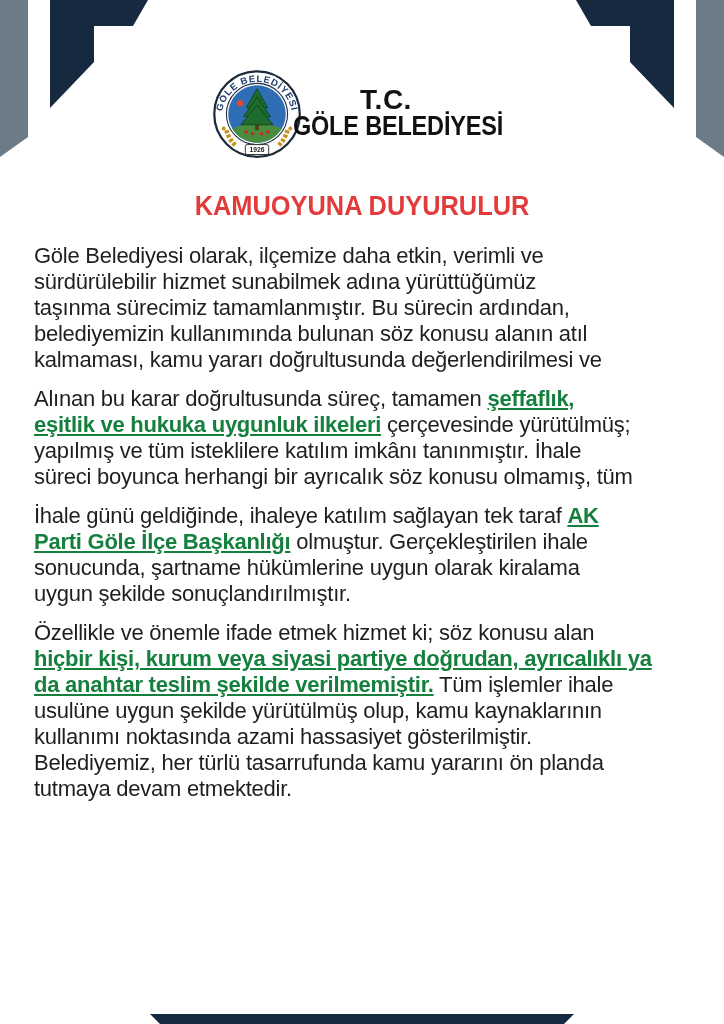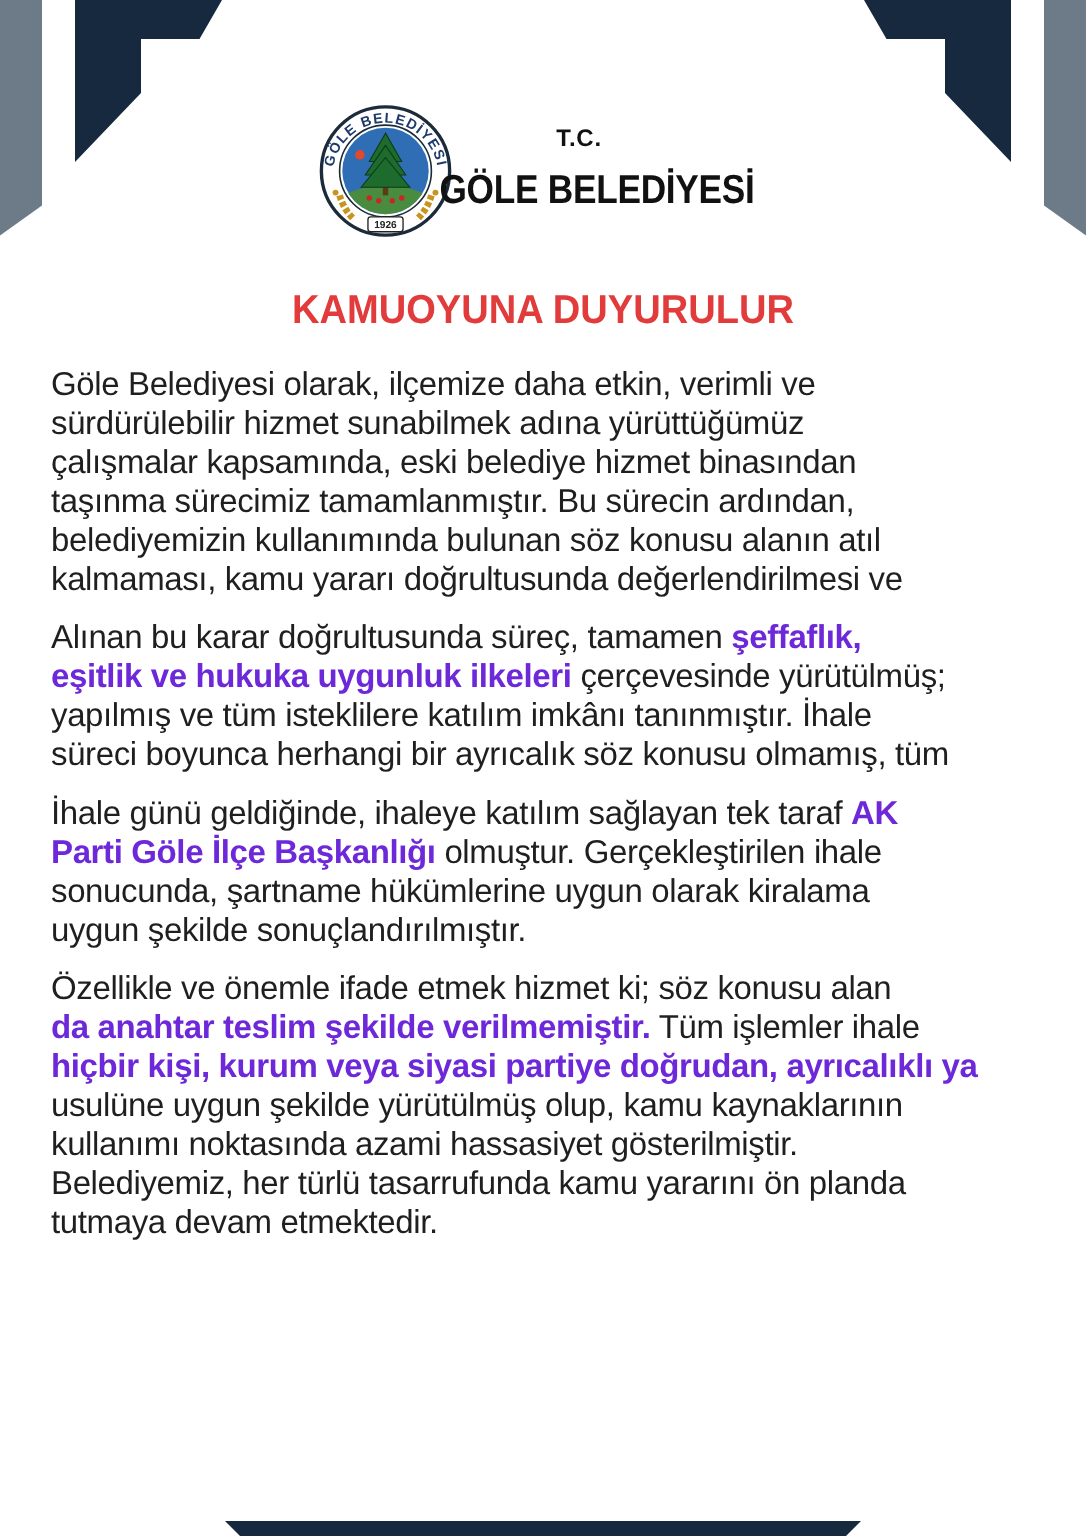--- a/index.html
+++ b/index.html
@@ -9,21 +9,21 @@
     margin:0 auto;
     background:#ffffff;
     overflow:hidden;
     font-family:"Liberation Sans", sans-serif;
   }
   .decor{position:absolute;left:0;top:0;width:724px;height:1024px;pointer-events:none;}
   .seal{position:absolute;left:212px;top:69px;width:90px;height:90px;}
   .tc{
     position:absolute;left:386px;top:84px;
     transform:translateX(-50%);
-    font-size:16px;font-weight:bold;color:#111111;letter-spacing:.5px;
+    font-size:28px;font-weight:bold;color:#111111;letter-spacing:.5px;
     white-space:nowrap;
   }
   .muni{
     position:absolute;left:398px;top:111px;
     transform:translateX(-50%) scaleX(.87);
     font-size:27px;font-weight:bold;color:#111111;letter-spacing:-.2px;
     white-space:nowrap;
   }
   .heading{
     position:absolute;left:362px;top:191px;
@@ -33,21 +33,21 @@
   }
   .body-text{
     position:absolute;left:34px;top:243px;width:666px;
     color:#1f1f1f;
   }
   .body-text p{
     margin:0 0 13px 0;
     font-size:22px;line-height:26px;letter-spacing:-.25px;
   }
   .body-text .ln{display:block;white-space:nowrap;}
-  .body-text strong{font-weight:bold;color:#6d28d9;}
+  .body-text strong{font-weight:bold;color:#15803d;text-decoration:underline;}
   .ring-text{font-family:"Liberation Sans", sans-serif;font-weight:bold;}
 </style>
 </head>
 <body>
 
 <div class="page">
 
   <svg class="decor" width="724" height="1024" viewBox="0 0 724 1024" aria-hidden="true">
     <polygon points="0,0 28,0 28,137 0,157" fill="#6d7b89"></polygon>
     <polygon points="50,0 148,0 133,26 94,26 94,62 50,108" fill="#17293f"></polygon>
@@ -91,41 +91,40 @@
 
   <div class="tc">T.C.</div>
   <div class="muni">GÖLE BELEDİYESİ</div>
 
   <h1 class="heading" style="color: rgb(226, 59, 60);">KAMUOYUNA DUYURULUR</h1>
 
   <div class="body-text" id="body-text">
       <p>
         <span class="ln"><span>Göle Belediyesi olarak, ilçemize daha etkin, verimli ve</span></span>
         <span class="ln"><span>sürdürülebilir hizmet sunabilmek adına yürüttüğümüz</span></span>
-        <span class="ln"><span>çalışmalar kapsamında, eski belediye hizmet binasından</span></span>
         <span class="ln"><span>taşınma sürecimiz tamamlanmıştır. Bu sürecin ardından,</span></span>
         <span class="ln"><span>belediyemizin kullanımında bulunan söz konusu alanın atıl</span></span>
         <span class="ln"><span>kalmaması, kamu yararı doğrultusunda değerlendirilmesi ve</span></span>
       </p>
       <p>
         <span class="ln"><span>Alınan bu karar doğrultusunda süreç, tamamen </span><strong>şeffaflık,</strong></span>
         <span class="ln"><strong>eşitlik ve hukuka uygunluk ilkeleri</strong><span> çerçevesinde yürütülmüş;</span></span>
         <span class="ln"><span>yapılmış ve tüm isteklilere katılım imkânı tanınmıştır. İhale</span></span>
         <span class="ln"><span>süreci boyunca herhangi bir ayrıcalık söz konusu olmamış, tüm</span></span>
       </p>
       <p>
         <span class="ln"><span>İhale günü geldiğinde, ihaleye katılım sağlayan tek taraf </span><strong>AK</strong></span>
         <span class="ln"><strong>Parti Göle İlçe Başkanlığı</strong><span> olmuştur. Gerçekleştirilen ihale</span></span>
         <span class="ln"><span>sonucunda, şartname hükümlerine uygun olarak kiralama</span></span>
         <span class="ln"><span>uygun şekilde sonuçlandırılmıştır.</span></span>
       </p>
       <p>
         <span class="ln"><span>Özellikle ve önemle ifade etmek hizmet ki; söz konusu alan</span></span>
+        <span class="ln"><strong>hiçbir kişi, kurum veya siyasi partiye doğrudan, ayrıcalıklı ya</strong></span>
         <span class="ln"><strong>da anahtar teslim şekilde verilmemiştir.</strong><span> Tüm işlemler ihale</span></span>
-        <span class="ln"><strong>hiçbir kişi, kurum veya siyasi partiye doğrudan, ayrıcalıklı ya</strong></span>
         <span class="ln"><span>usulüne uygun şekilde yürütülmüş olup, kamu kaynaklarının</span></span>
         <span class="ln"><span>kullanımı noktasında azami hassasiyet gösterilmiştir.</span></span>
         <span class="ln"><span>Belediyemiz, her türlü tasarrufunda kamu yararını ön planda</span></span>
         <span class="ln"><span>tutmaya devam etmektedir.</span></span>
       </p>
     </div>
 
 </div>
 
 </body></html>

